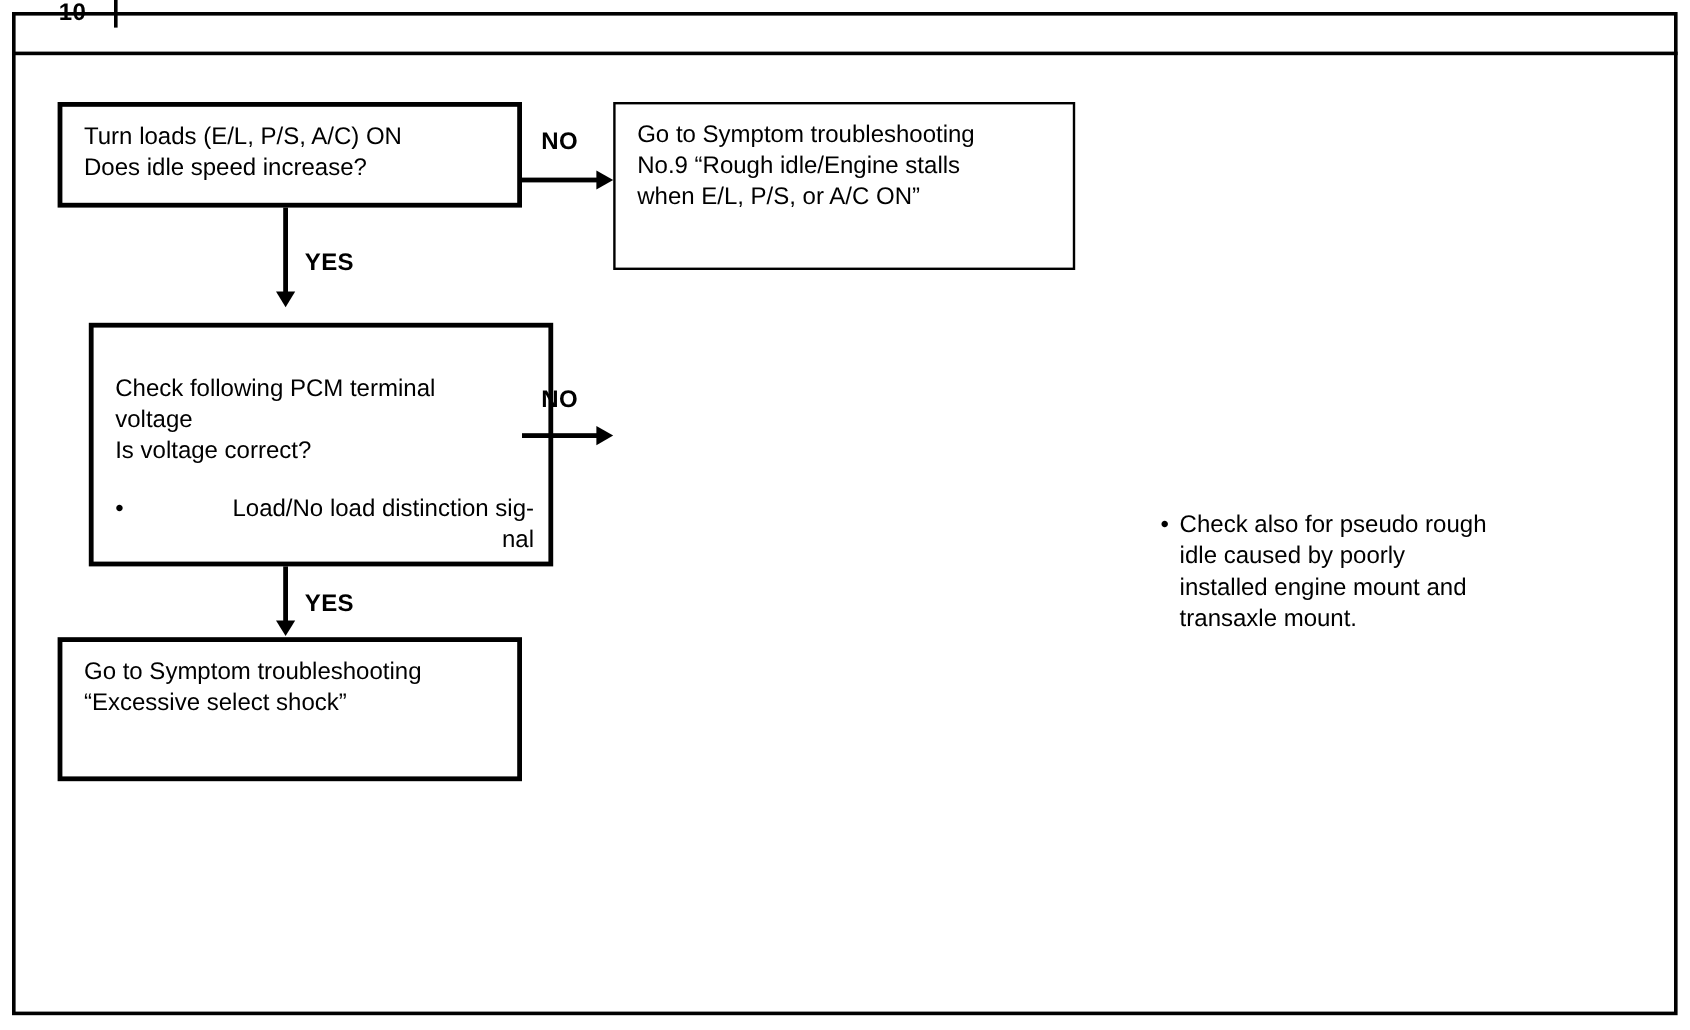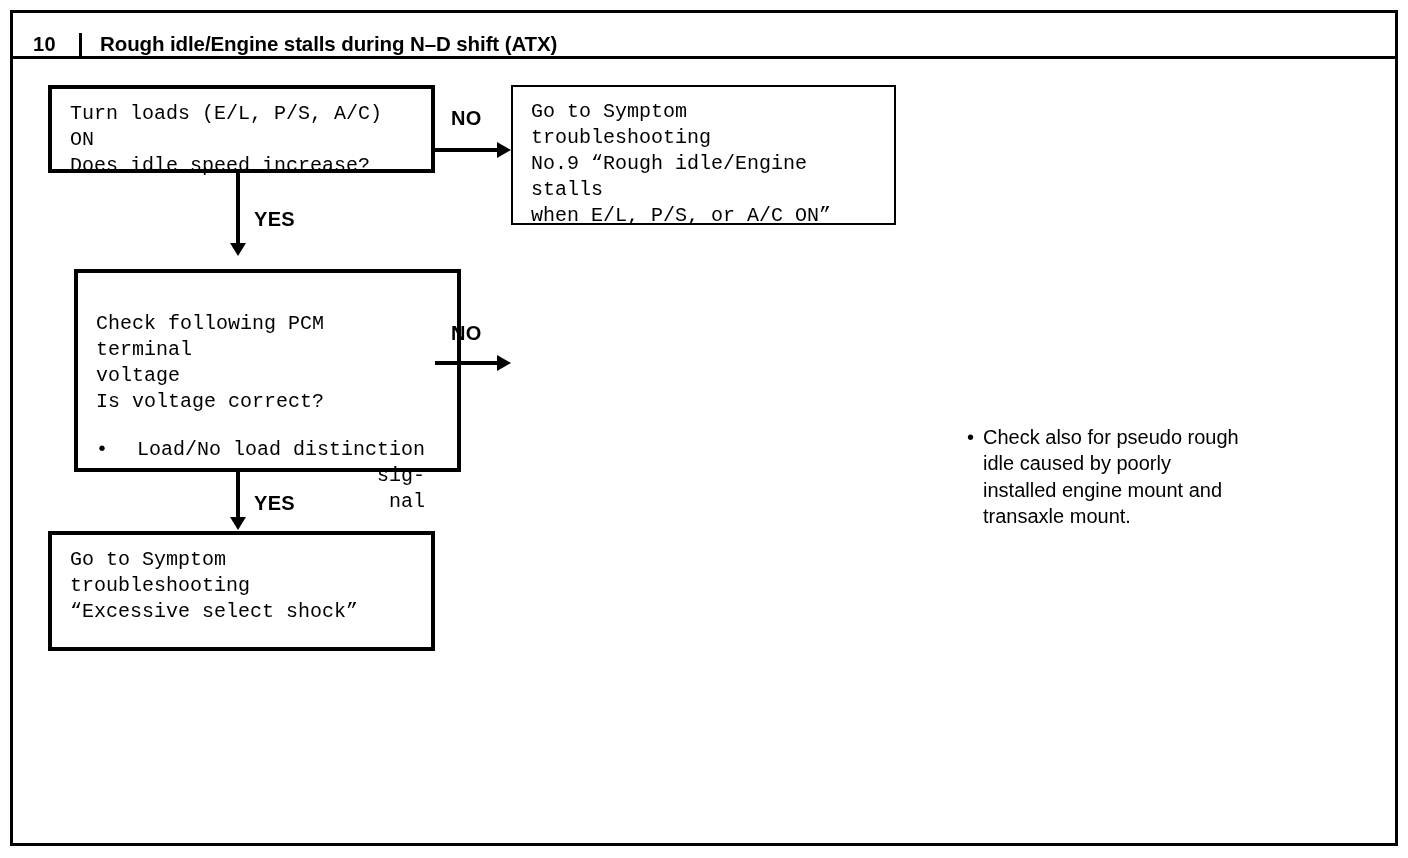--- a/index.html
+++ b/index.html
@@ -28,27 +28,28 @@
     width: 1388px;
     height: 836px;
     border: 3px solid #000;
     box-sizing: border-box;
   }
 
   
   .header-row {
     position: absolute;
     left: 10px;
-    top: 13px;
+    top: 0;
     width: 1388px;
     height: 46px;
     box-sizing: border-box;
     border-bottom: 3px solid #000;
     display: flex;
-    align-items: flex-end;
+    align-items: flex-start;
+    padding-left: 16px;
   }
   .header-num {
     width: 72px;
     box-sizing: border-box;
     border-right: 3px solid #000;
     display: flex;
     align-items: center;
     justify-content: center;
     font-size: 20px;
     font-weight: bold;
@@ -64,23 +65,22 @@
     letter-spacing: -0.1px;
   }
 
   
   .node {
     position: absolute;
     box-sizing: border-box;
     background: #fff;
     font-size: 20px;
     line-height: 1.30;
-    padding: 12px 32px 10px 18px;
+    padding: 12px 12px 10px 18px;
     white-space: pre-line;
-    font-family: Liberation Mono, monospace;
   }
   .node.thick { border: 4px solid #000; }
   .node.thin  { border: 2.5px solid #000; }
 
   .node .bullet-line {
     display: flex;
     margin-top: 22px;
   }
   .node .bullet-dot {
     flex: 0 0 auto;
@@ -174,21 +174,20 @@
 </style>
 </head>
 <body>
 
 <div id="page">
 
   <div class="frame"></div>
 
   <div class="header-row">
     <div class="header-num">10</div>
-    <div class="header-title">Rough idle/Engine stalls during N–D shift (ATX)</div>
   </div>
 
   <div class="node thick" id="node-turn-loads">Turn loads (E/L, P/S, A/C) ON
 Does idle speed increase?</div>
 
   <div class="node thin" id="node-goto-no9">Go to Symptom troubleshooting
 No.9 “Rough idle/Engine stalls
 when E/L, P/S, or A/C ON”</div>
 
   <div class="node thick" id="node-check-pcm">

